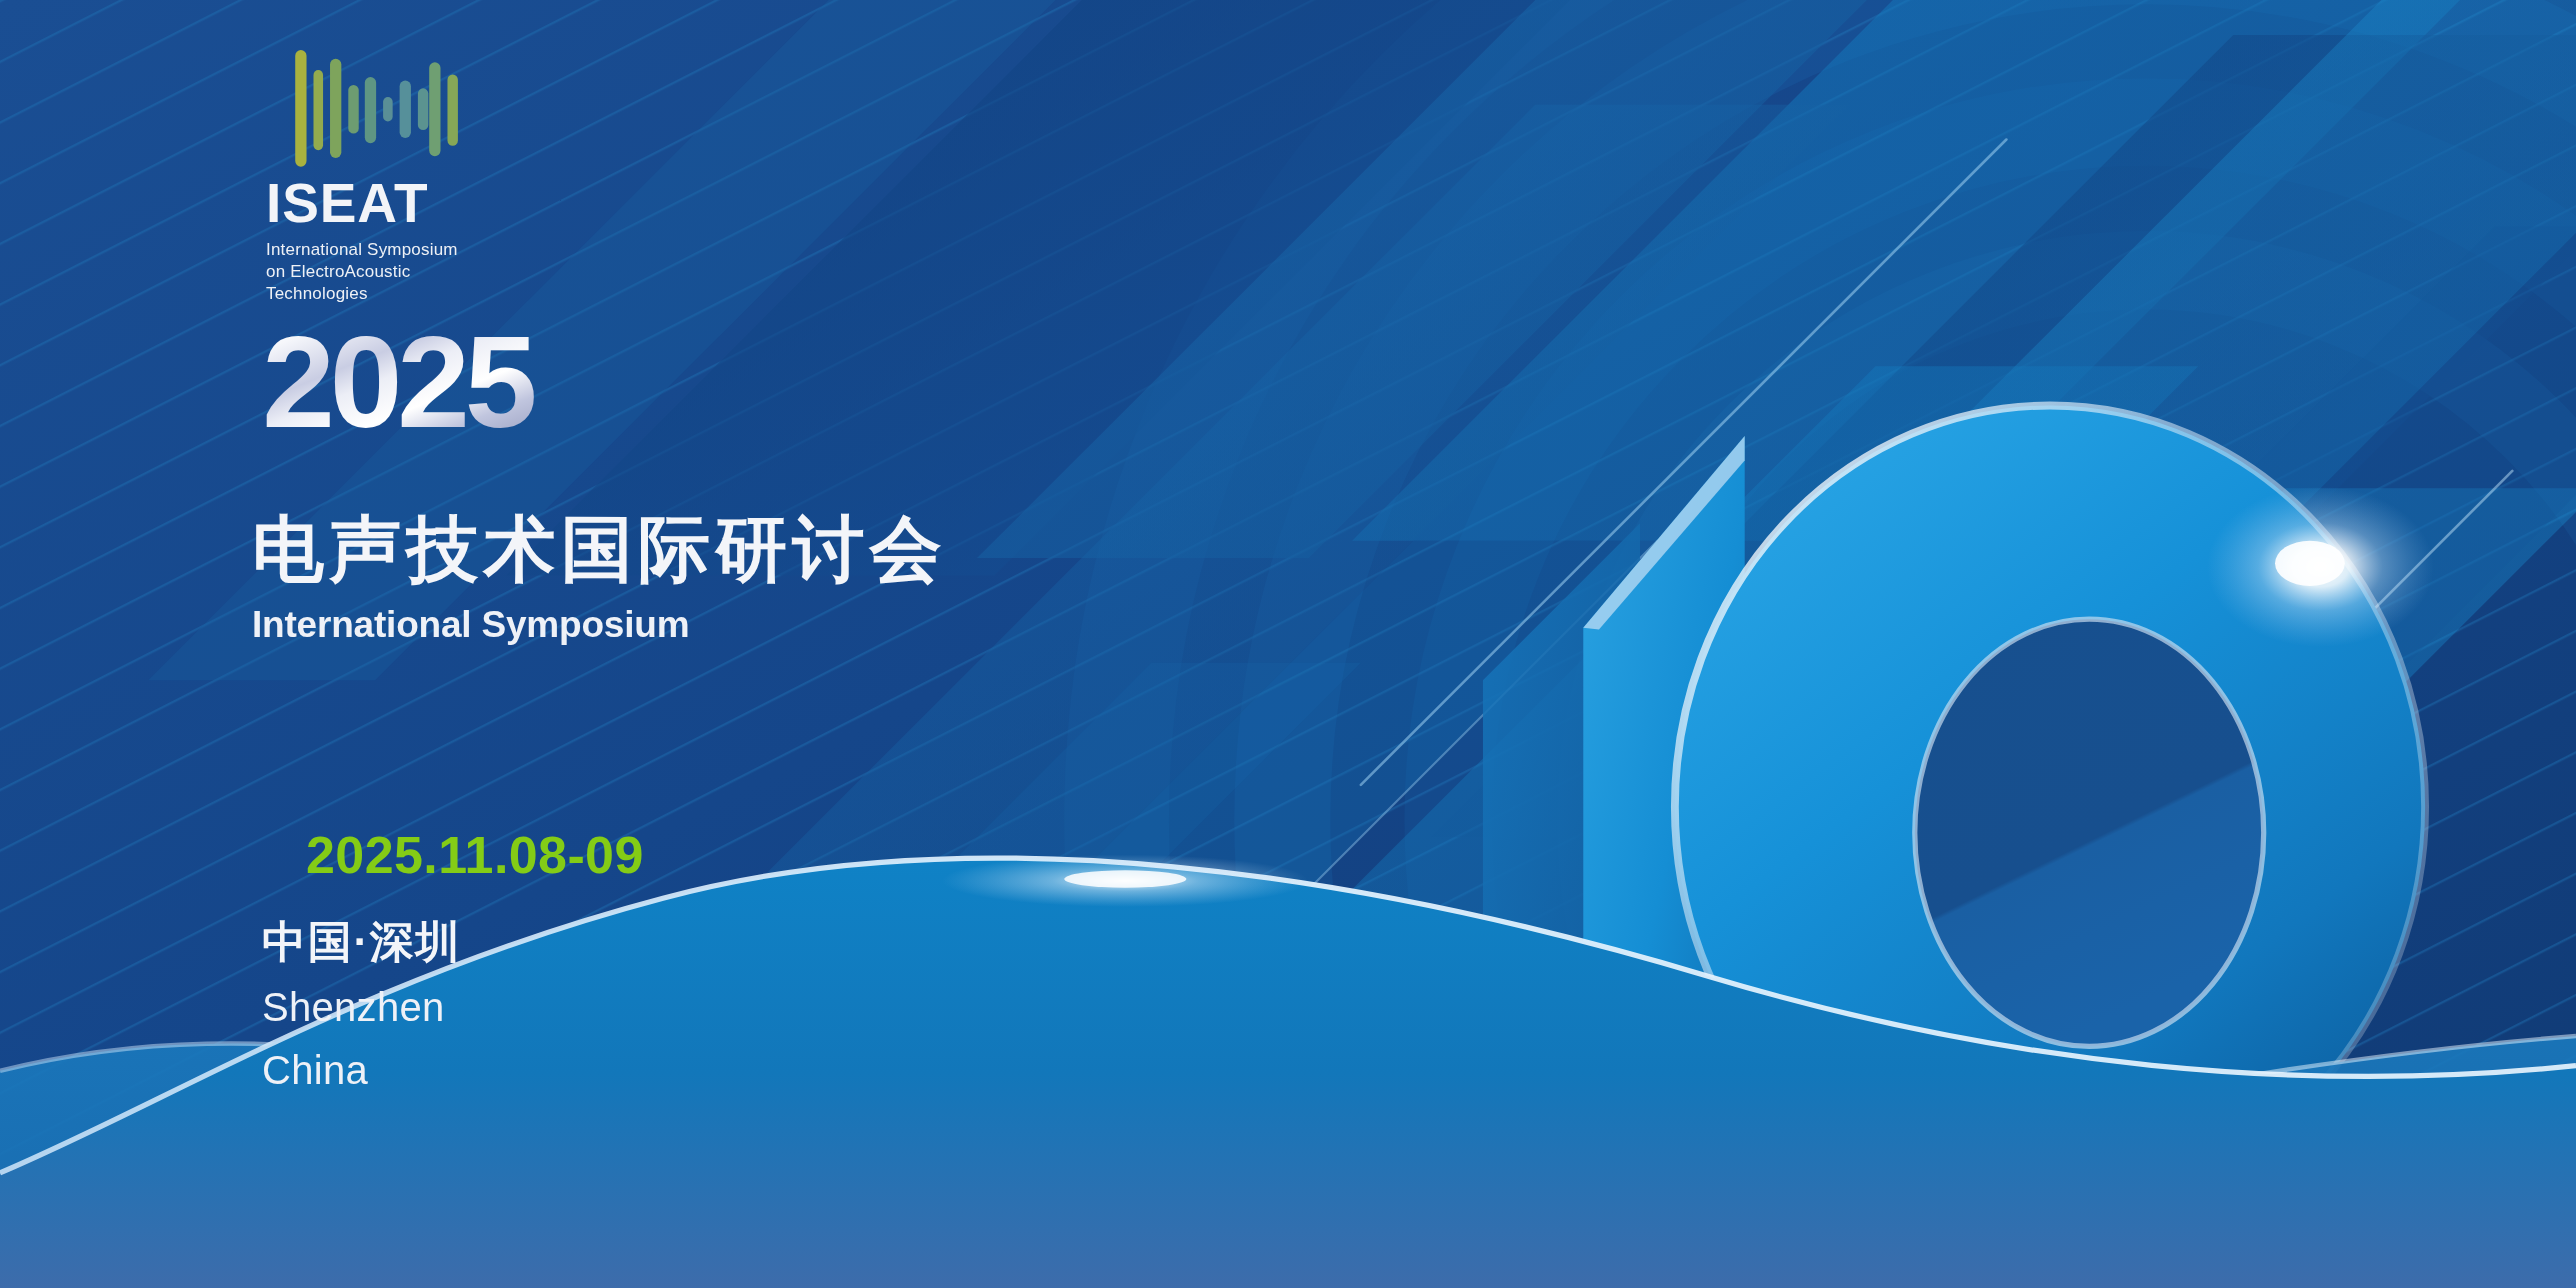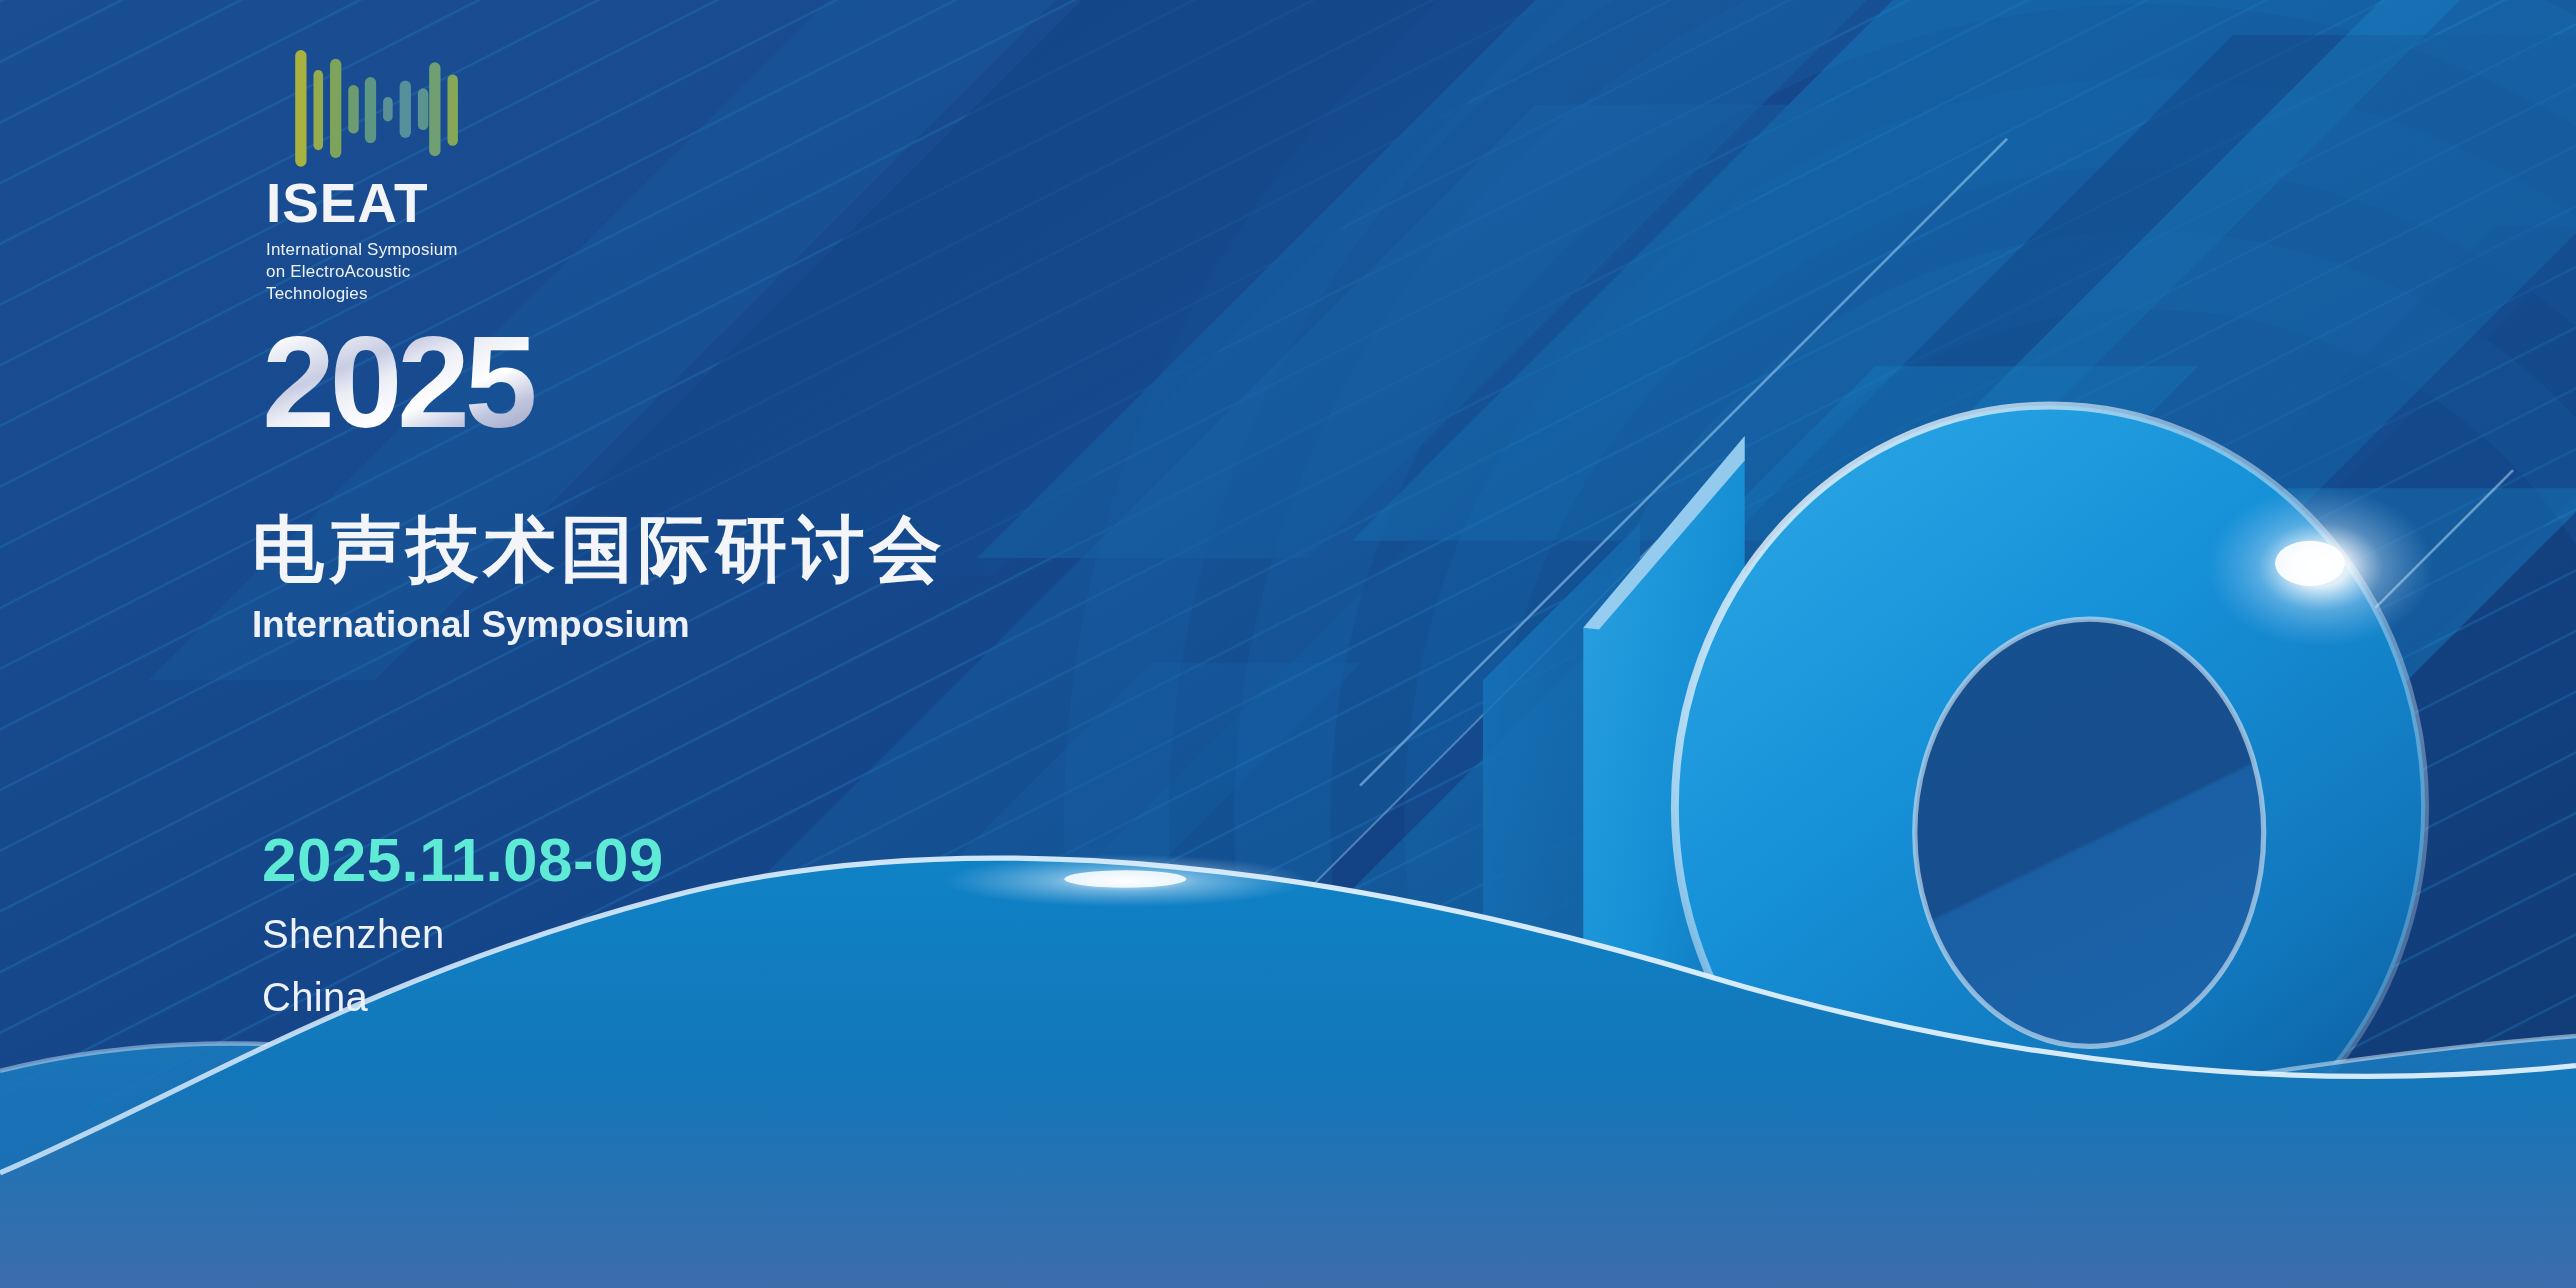--- a/index.html
+++ b/index.html
@@ -98,26 +98,27 @@
     font-weight:bold;
     line-height:1.22;
     margin-top:17.4px;
     letter-spacing:-0.2px;
     white-space:nowrap;
   }
 
   
   #meta-block{position:absolute;left:262px;top:829px;}
   #meta-date{
-    color:#5eead4;
-    font-size:62px;
+    color:#84cc16;
+    font-size:52px;
     font-weight:bold;
     line-height:1.0;
     letter-spacing:0.4px;
     white-space:nowrap;
+    margin-left:44px;
   }
   #meta-city-cn{
     color:#f3f5f9;
     font-size:44px;
     font-weight:bold;
     line-height:1.0;
     margin-top:39px;
     letter-spacing:1.7px;
     white-space:nowrap;
   }
@@ -343,19 +344,20 @@
 
     <div id="title-block">
       <div id="title-cn">电声技术国际研讨会</div>
       <div id="title-en">
         <div>International Symposium</div>
       </div>
     </div>
 
     <div id="meta-block">
       <div id="meta-date">2025.11.08-09</div>
+      <div id="meta-city-cn">中国·深圳</div>
       <div id="meta-city-en">Shenzhen</div>
       <div id="meta-country-en">China</div>
     </div>
 
   </div>
 </div>
 
 
 </body></html>

